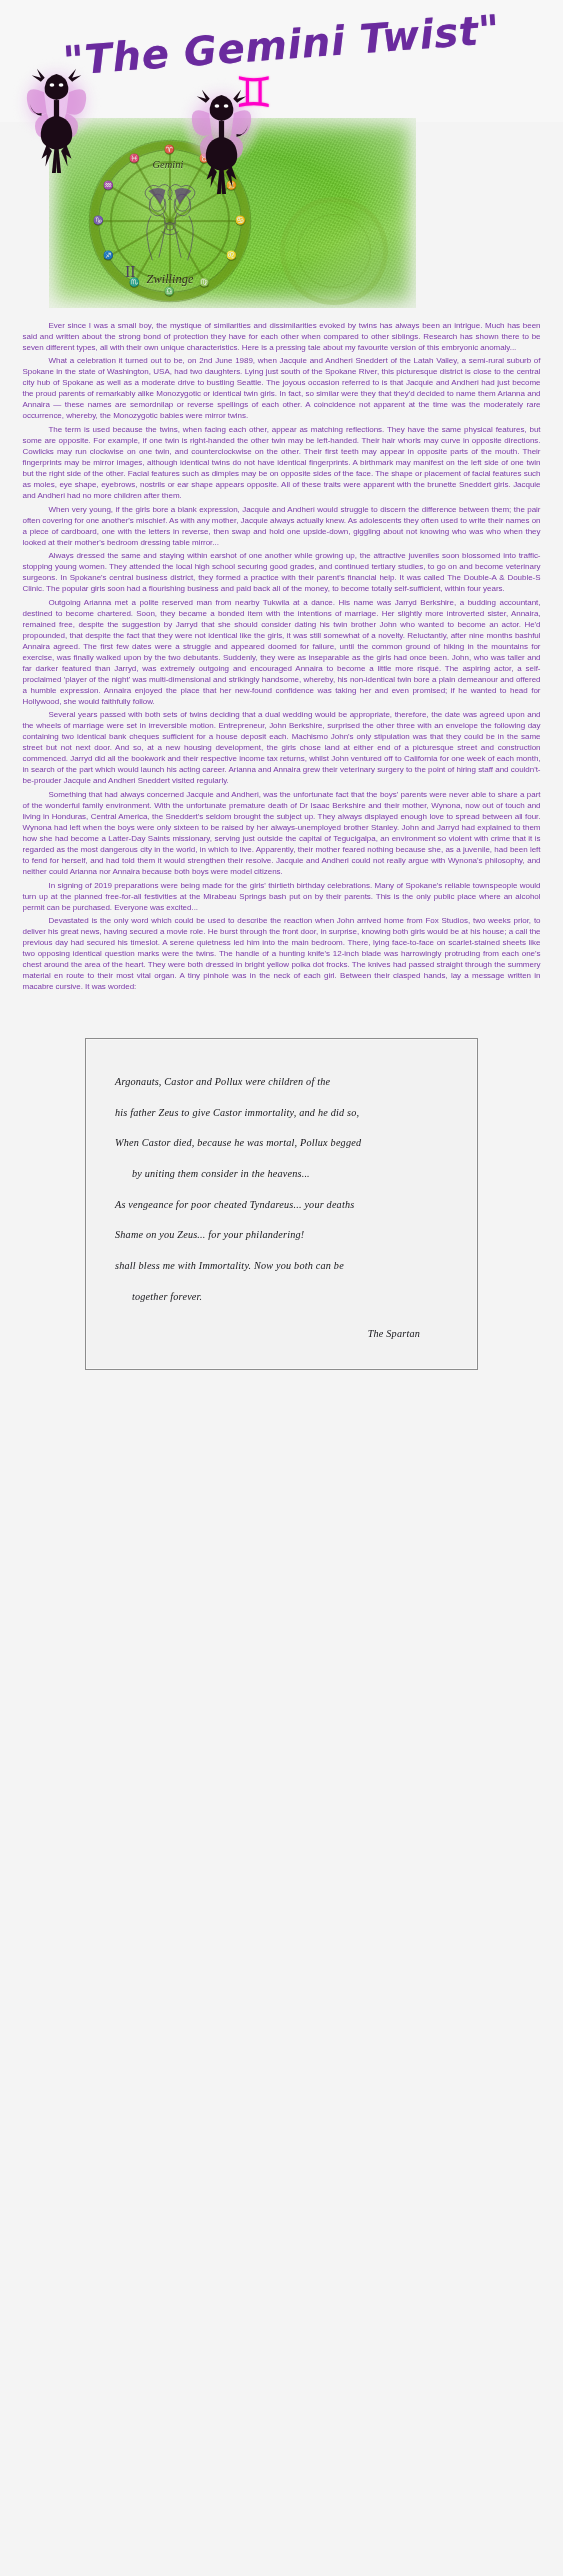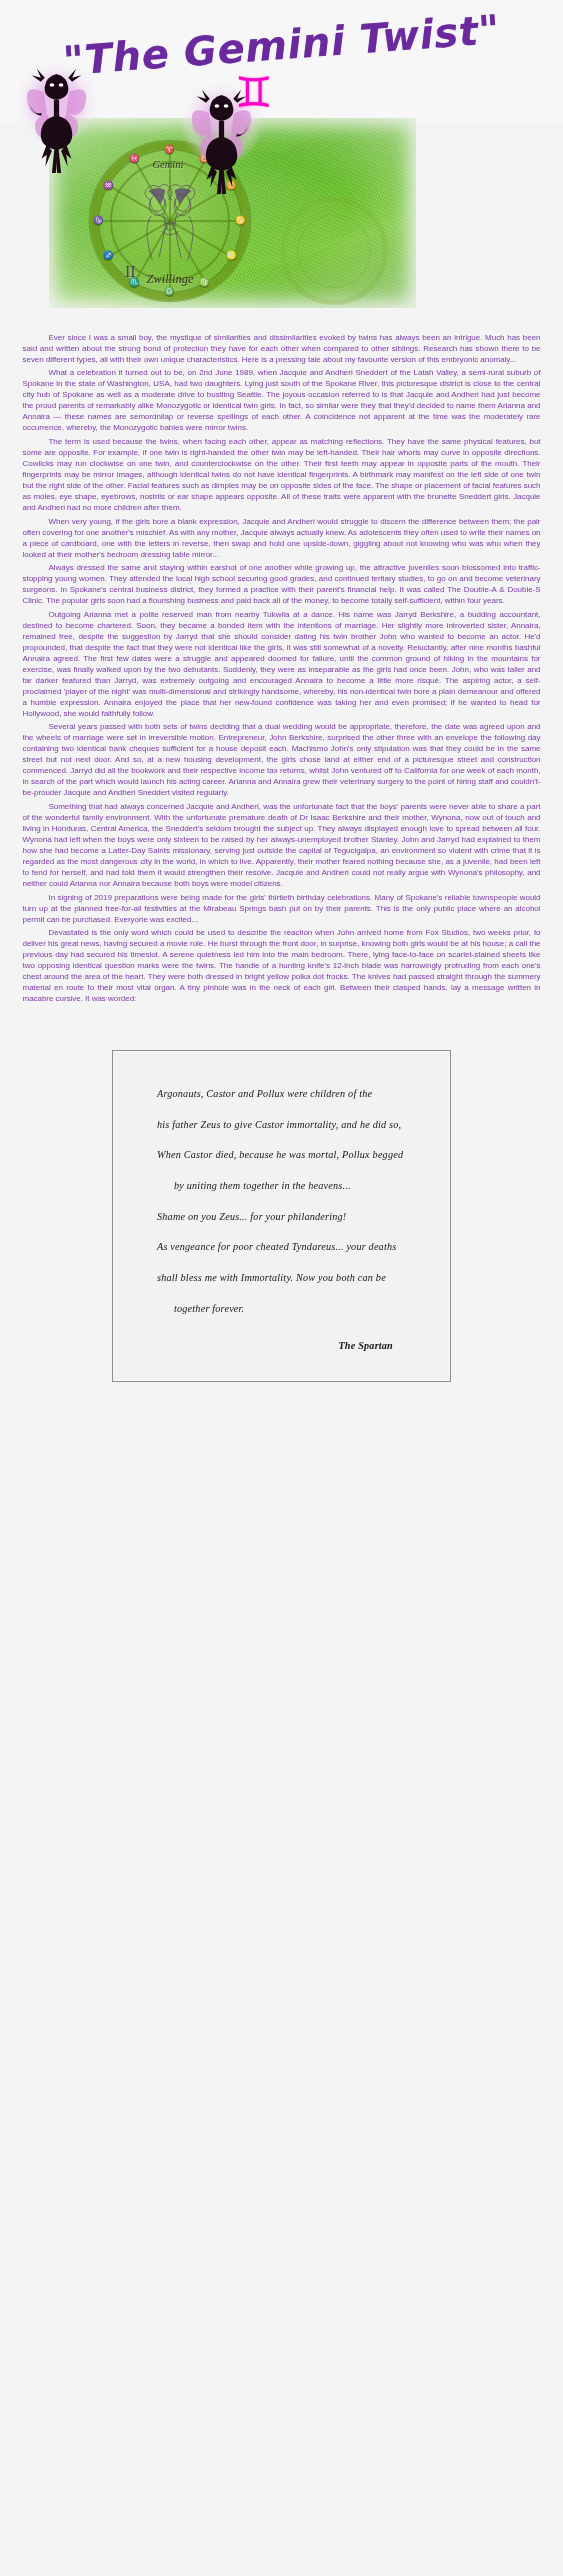--- a/index.html
+++ b/index.html
@@ -199,43 +199,43 @@
     font-weight: bold;
     line-height: 1;
     color: #ff00c8;
     text-shadow: 0 0 2px rgba(255,0,200,0.55);
     letter-spacing: -2.6px;
   }
 
   
   .article {
     width: 518px;
-    margin: 12px auto;
+    margin: 0 auto;
     padding: 11.8px 0 9.2px 0;
     box-sizing: border-box;
   }
   .article p {
     margin: 0 0 2.6px 0;
     text-indent: 26px;
     text-align: justify;
     font-family: "Liberation Sans", sans-serif;
     font-size: 8px;
     line-height: 11px;
     color: #7a3aa8;
     letter-spacing: -0.03px;
   }
 
   
   .quote-box {
-    width: 339px;
+    width: 393px;
     margin: 34px auto 0 auto;
     box-sizing: border-box;
     border: 1.3px solid #8c8c8c;
     background: #f2f2f2;
-    padding: 34px 26px 30px 44px;
+    padding: 34px 26px 30px 29px;
     box-shadow: 0 0 0 0.7px rgba(255,255,255,0.6) inset;
   }
   .quote-box p {
     margin: 0 0 13px 0;
     font-family: "Liberation Serif", serif;
     font-style: italic;
     font-size: 10.2px;
     line-height: 17.7px;
     color: #15151a;
     letter-spacing: 0.2px;
@@ -245,21 +245,20 @@
   }
   .quote-signature {
     margin-top: 22px;
     text-align: right;
     padding-right: 31px;
     font-family: "Liberation Serif", serif;
     font-style: italic;
     font-size: 10.2px;
     color: #15151a;
     letter-spacing: 0.2px;
-    font-weight: bold;
   }
 
   .bottom-spacer {
     height: 144px;
   }
 </style>
 </head>
 <body>
 
 <div class="header-art">
@@ -393,22 +392,22 @@
   <p>Several years passed with both sets of twins deciding that a dual wedding would be appropriate, therefore, the date was agreed upon and the wheels of marriage were set in irreversible motion. Entrepreneur, John Berkshire, surprised the other three with an envelope the following day containing two identical bank cheques sufficient for a house deposit each. Machismo John's only stipulation was that they could be in the same street but not next door. And so, at a new housing development, the girls chose land at either end of a picturesque street and construction commenced. Jarryd did all the bookwork and their respective income tax returns, whilst John ventured off to California for one week of each month, in search of the part which would launch his acting career. Arianna and Annaira grew their veterinary surgery to the point of hiring staff and couldn't-be-prouder Jacquie and Andheri Sneddert visited regularly.</p>
   <p>Something that had always concerned Jacquie and Andheri, was the unfortunate fact that the boys' parents were never able to share a part of the wonderful family environment. With the unfortunate premature death of Dr Isaac Berkshire and their mother, Wynona, now out of touch and living in Honduras, Central America, the Sneddert's seldom brought the subject up. They always displayed enough love to spread between all four. Wynona had left when the boys were only sixteen to be raised by her always-unemployed brother Stanley. John and Jarryd had explained to them how she had become a Latter-Day Saints missionary, serving just outside the capital of Tegucigalpa, an environment so violent with crime that it is regarded as the most dangerous city in the world, in which to live. Apparently, their mother feared nothing because she, as a juvenile, had been left to fend for herself, and had told them it would strengthen their resolve. Jacquie and Andheri could not really argue with Wynona's philosophy, and neither could Arianna nor Annaira because both boys were model citizens.</p>
   <p>In signing of 2019 preparations were being made for the girls' thirtieth birthday celebrations. Many of Spokane's reliable townspeople would turn up at the planned free-for-all festivities at the Mirabeau Springs bash put on by their parents. This is the only public place where an alcohol permit can be purchased. Everyone was excited...</p>
   <p>Devastated is the only word which could be used to describe the reaction when John arrived home from Fox Studios, two weeks prior, to deliver his great news, having secured a movie role. He burst through the front door, in surprise, knowing both girls would be at his house; a call the previous day had secured his timeslot. A serene quietness led him into the main bedroom. There, lying face-to-face on scarlet-stained sheets like two opposing identical question marks were the twins. The handle of a hunting knife's 12-inch blade was harrowingly protruding from each one's chest around the area of the heart. They were both dressed in bright yellow polka dot frocks. The knives had passed straight through the summery material en route to their most vital organ. A tiny pinhole was in the neck of each girl. Between their clasped hands, lay a message written in macabre cursive. It was worded:</p>
 </div>
 
 <div class="quote-box">
   <p>Argonauts, Castor and Pollux were children of the</p>
   <p>his father Zeus to give Castor immortality, and he did so,</p>
   <p>When Castor died, because he was mortal, Pollux begged</p>
-  <p class="indent">by uniting them together in the heavens...</p>
+  <p class="indent">by uniting them consider in the heavens...</p>
+  <p>As vengeance for poor cheated Tyndareus... your deaths</p>
   <p>Shame on you Zeus... for your philandering!</p>
-  <p>As vengeance for poor cheated Tyndareus... your deaths</p>
   <p>shall bless me with Immortality. Now you both can be</p>
   <p class="indent">together forever.</p>
   <div class="quote-signature">The Spartan</div>
 </div>
 
 <div class="bottom-spacer"></div>
 
 
 </body></html>

